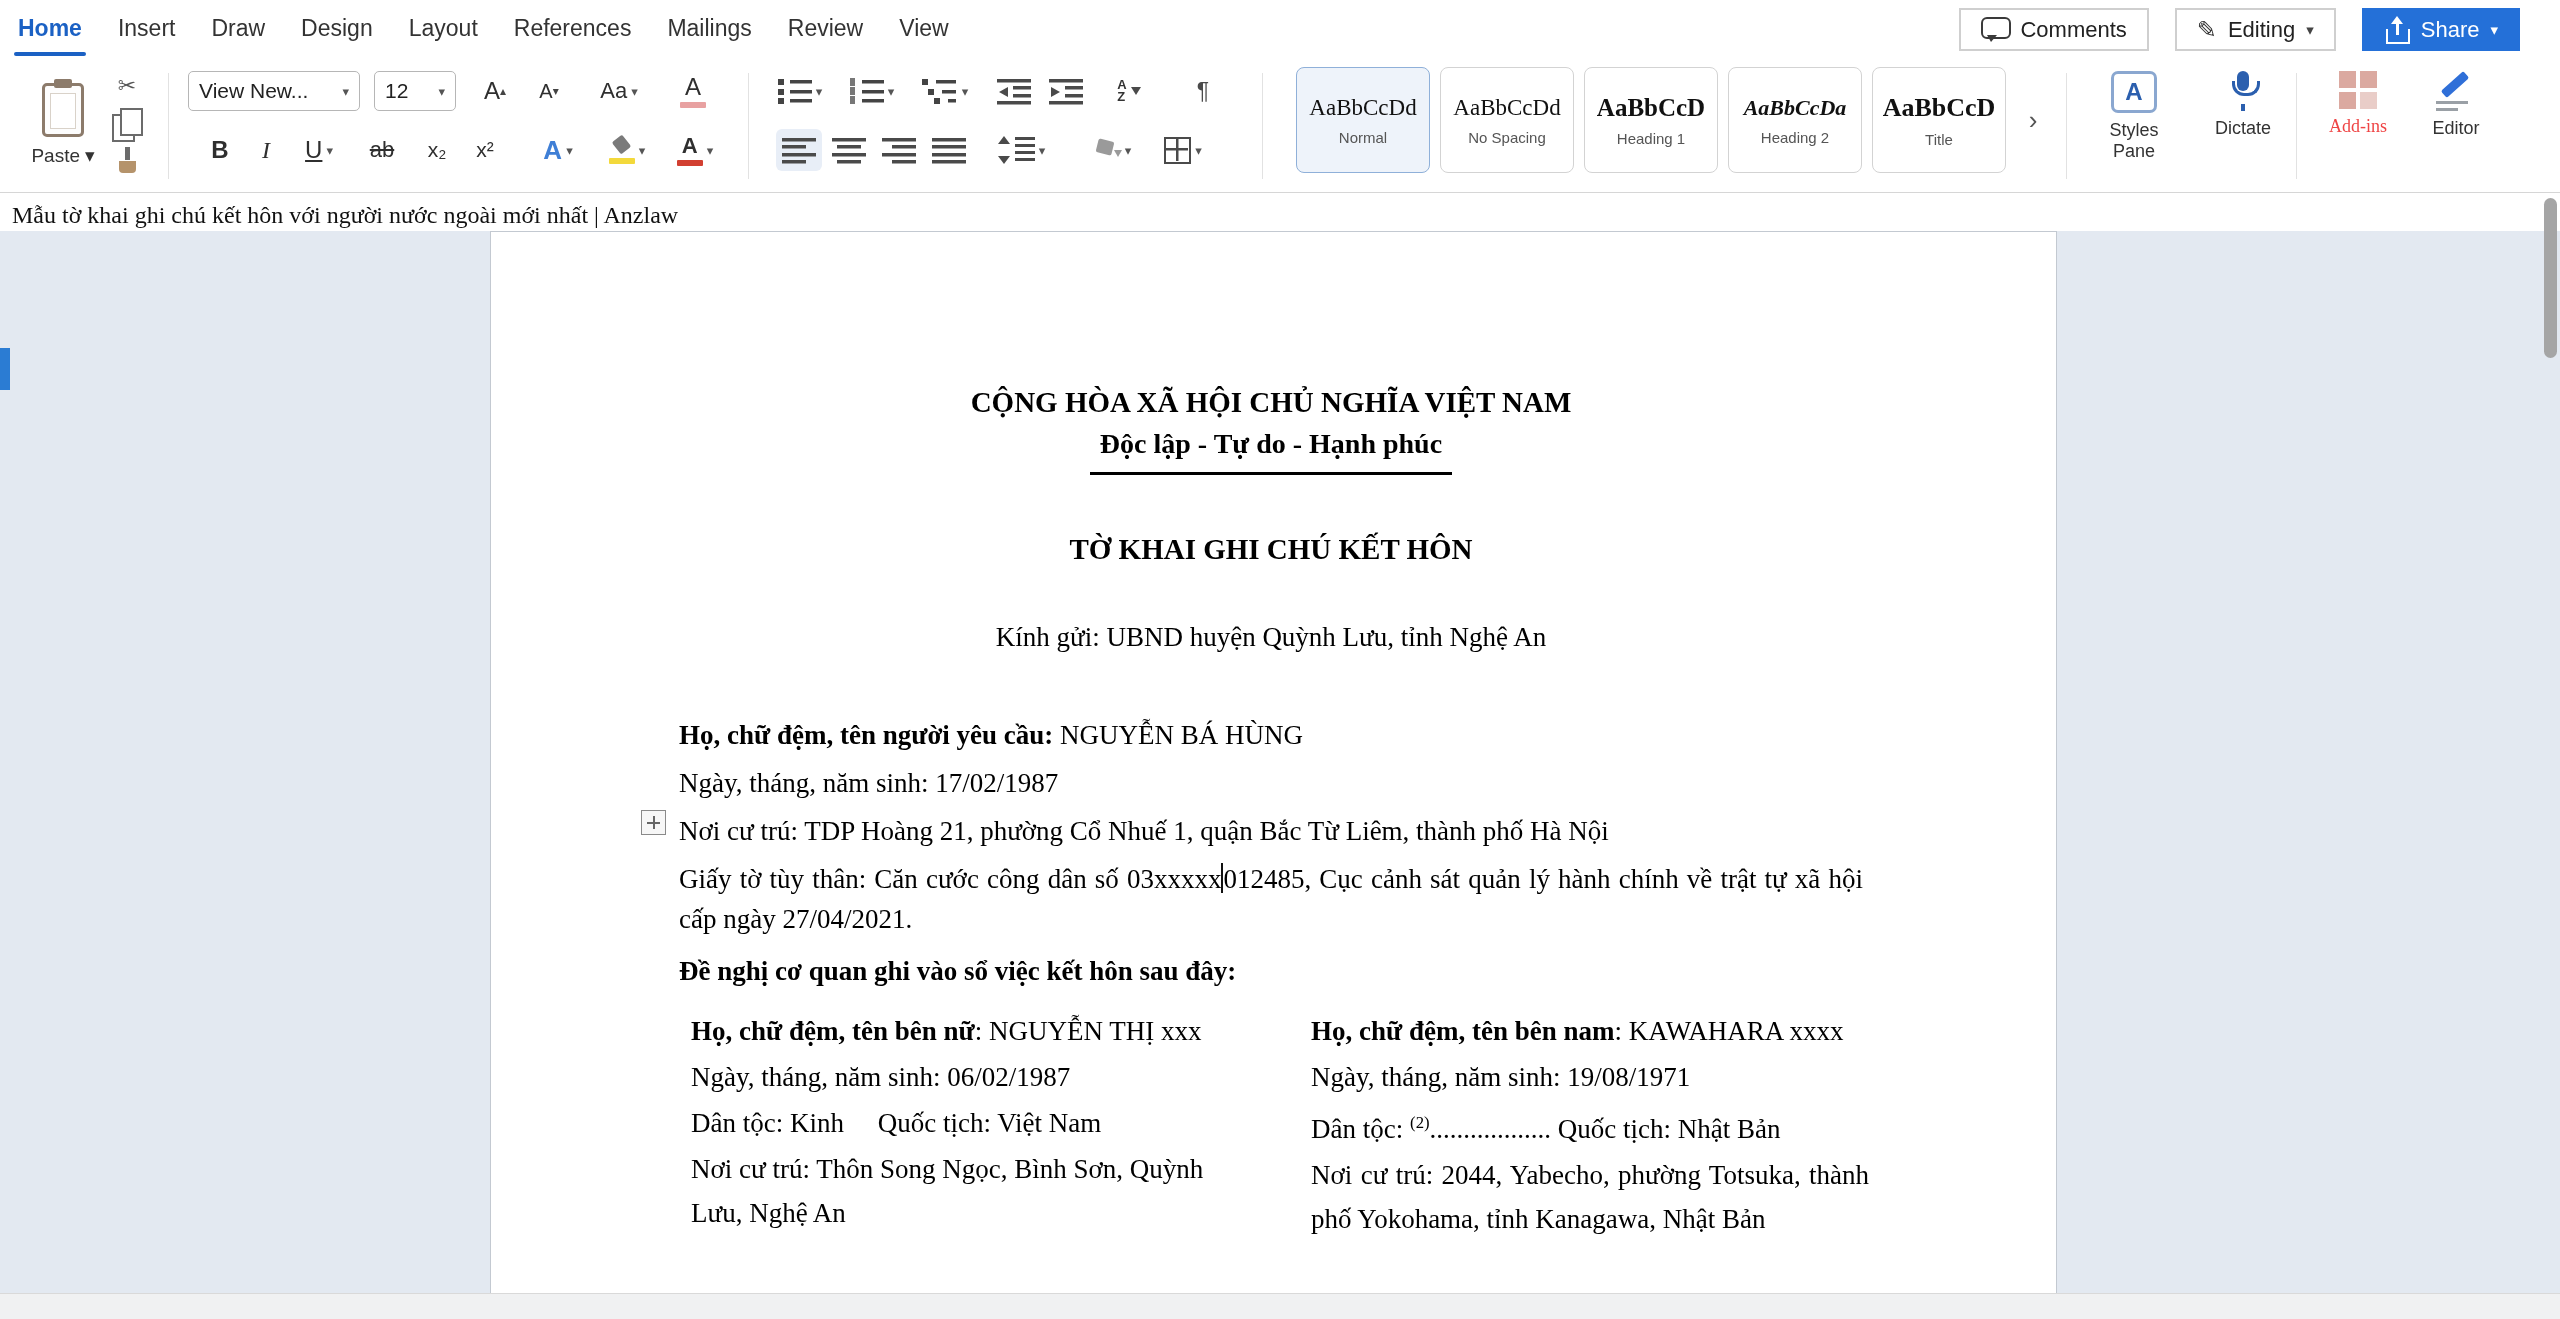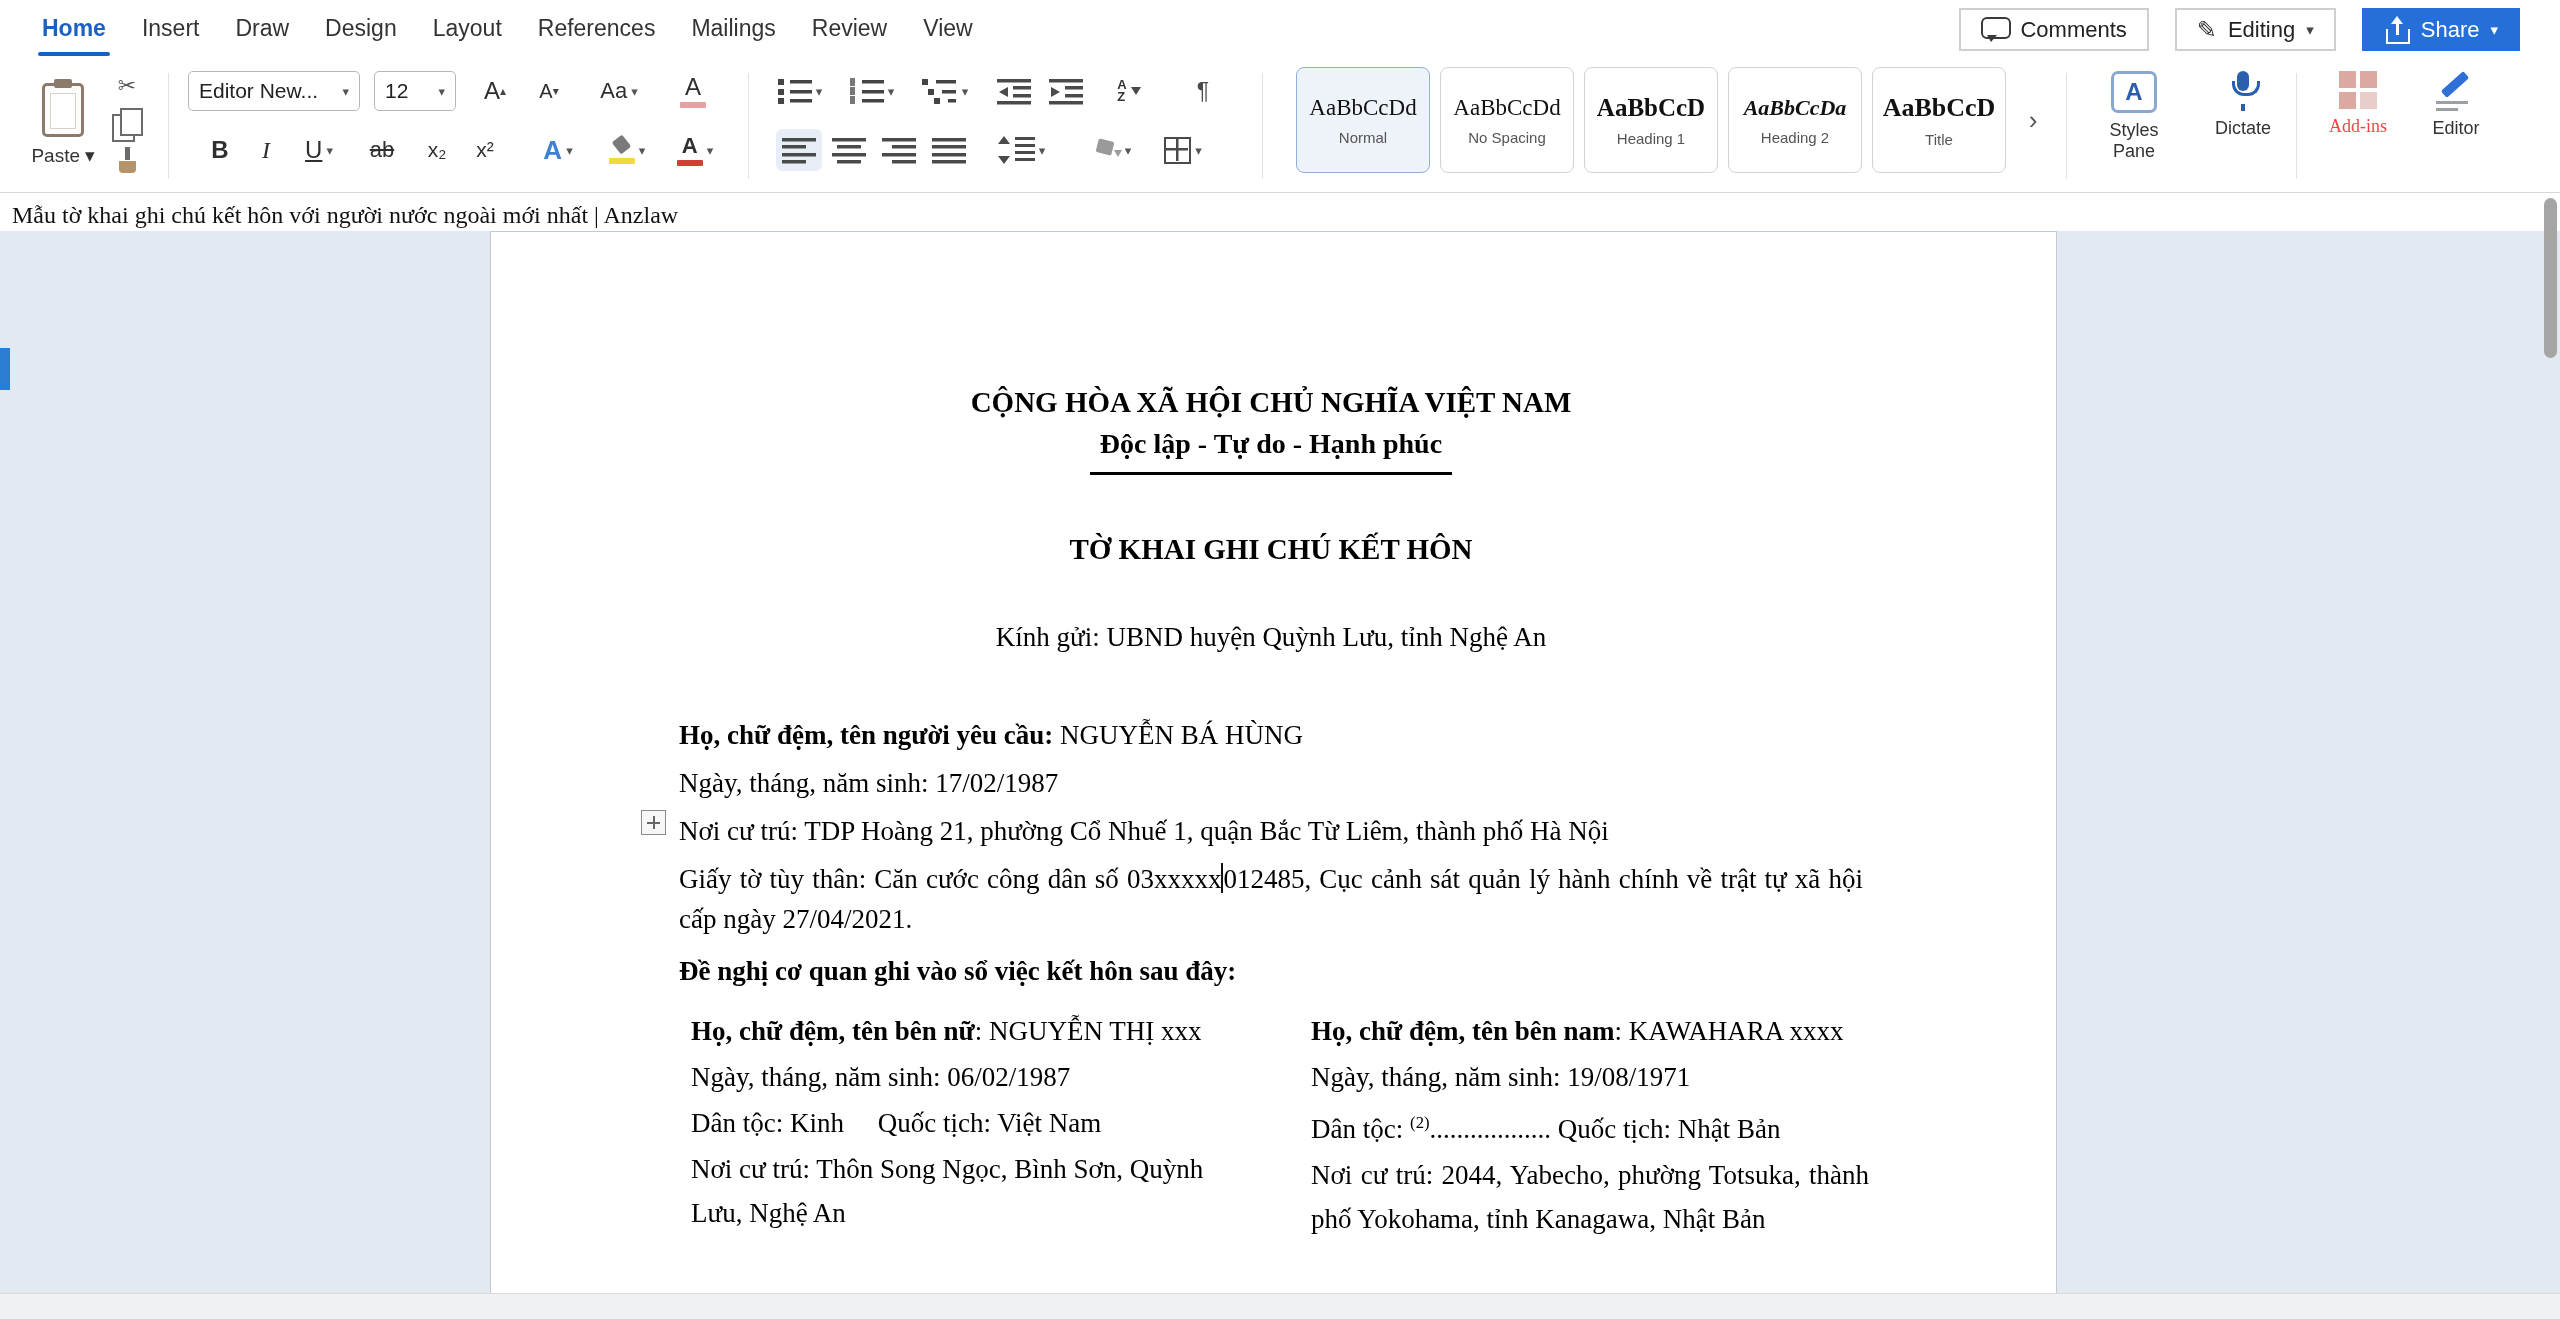--- a/index.html
+++ b/index.html
@@ -1,21 +1,21 @@
 <!DOCTYPE html>
 <html><head>
 <meta charset="utf-8">
 <style>
   * { margin:0; padding:0; box-sizing:border-box; }
   html,body { width:2560px; height:1319px; overflow:hidden; }
   body { font-family:"Liberation Sans","DejaVu Sans",sans-serif; background:#fff; position:relative; }
 
   
   .tabbar { position:absolute; left:0; top:0; width:2560px; height:59px; background:#fff; }
-  .tabs { display:flex; height:59px; align-items:stretch;margin-left:24px; }
+  .tabs { display:flex; height:59px; align-items:stretch; }
   .tab { padding:0 18px; line-height:57px; font-size:23px; color:#333; cursor:default; position:relative; }
   .tab.active { color:#1b61c4; font-weight:700; }
   .tab.active::after { content:''; position:absolute; left:14px; right:14px; bottom:3px; height:4px; border-radius:2px; background:#1b61c4; }
   .tab-actions { position:absolute; right:40px; top:8px; display:flex; gap:26px; }
   .pill { height:43px; border-radius:0; border:2px solid #cfcfcf; background:#fff; display:flex; align-items:center; gap:11px; padding:0 20px; font-size:22px; color:#222; }
   .pill .chev { font-size:15px; color:#444; }
   .pill.share { background:#2470d8; border-color:#2470d8; color:#fff; }
   .pill.share .chev { color:#fff; }
 
   
@@ -217,21 +217,21 @@
   <div class="sbtn" style="top:48px">
     <span class="copy-icon"></span>
   </div>
   <div class="sbtn" style="top:86px">
     <span class="painter-icon"></span>
   </div>
 
   <div class="sep" style="left:168px"></div>
 
   <div class="combo" style="left:188px; top:12px; width:172px">
-    <span>Editor New...</span>
+    <span>View New...</span>
     <span class="chev">▾</span>
   </div>
   <div class="combo" style="left:374px; top:12px; width:82px">
     <span>12</span>
     <span class="chev">▾</span>
   </div>
   <div class="tb" style="left:470px; top:11px; width:50px">
     <span>A</span>
       <span class="mark">▴</span>
   </div>

